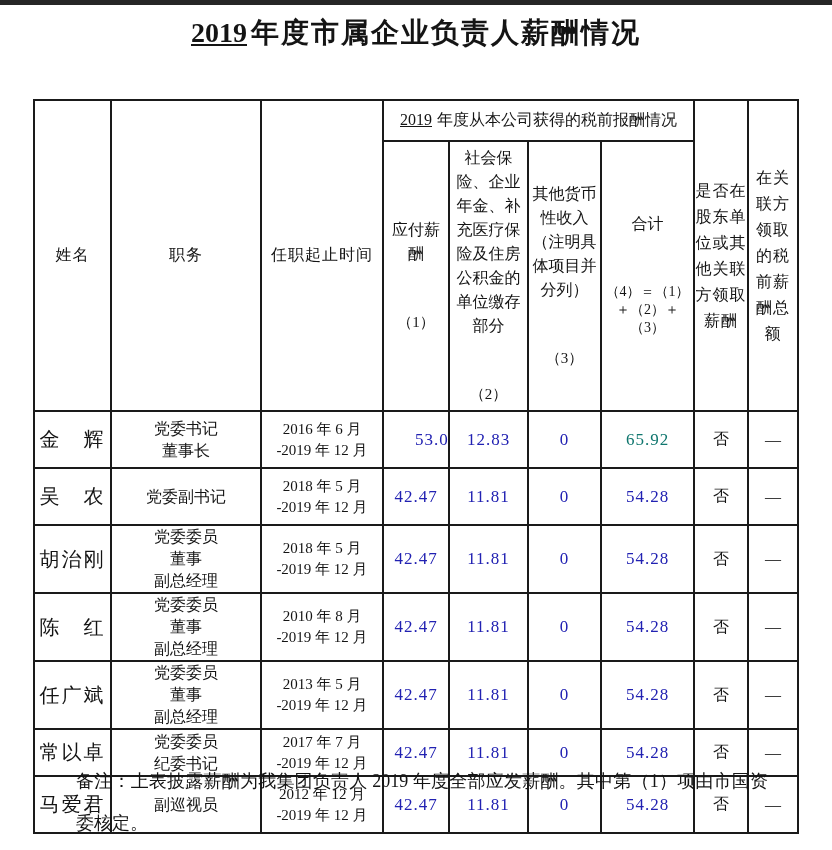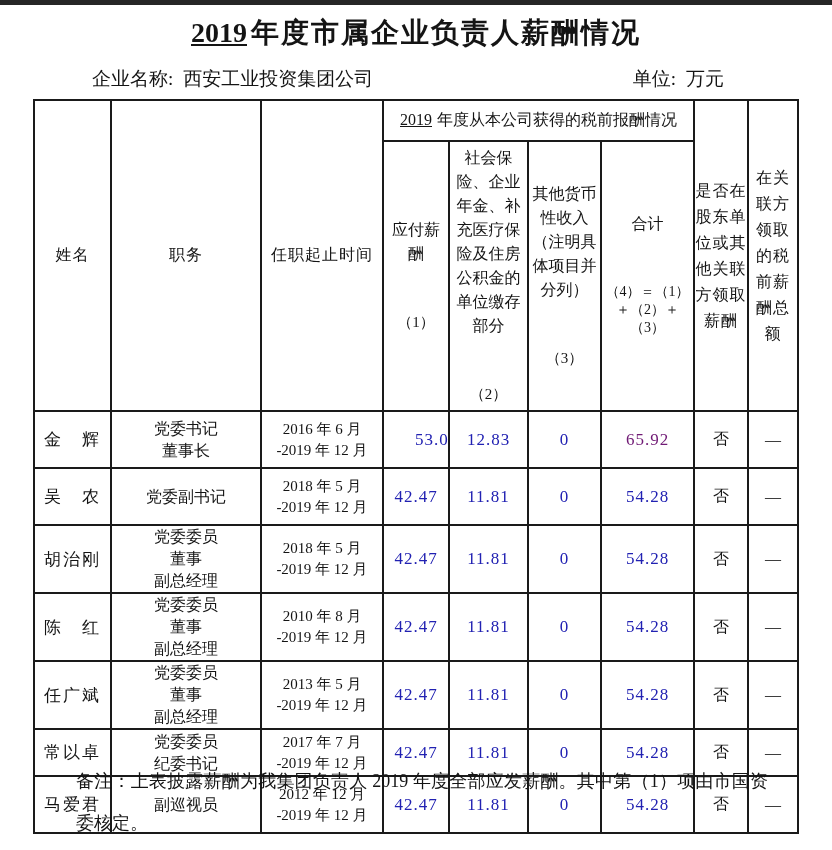--- a/index.html
+++ b/index.html
@@ -80,21 +80,21 @@
   .hmain {
     flex: 1;
     display: flex;
     align-items: center;
     justify-content: center;
     font-size: 16px;
     line-height: 24px;
   }
   .hsub { font-size: 15px; line-height: 18px; padding-bottom: 2px; margin-top: 47px; }
   .hsub-formula { font-size: 14px; line-height: 18px; padding: 0 1px 2px; }
-  td.name-cell { font-size: 17px; letter-spacing: 2px; }
+  td.name-cell { font-size: 20px; letter-spacing: 2px; }
   td.position-cell { font-size: 16px; line-height: 22px; white-space: pre-line; }
   td.term-cell { font-size: 15px; line-height: 21px; white-space: pre-line; }
   td.num-cell { font-size: 17px; letter-spacing: 1px; }
   td.flag-cell { font-size: 16px; }
   td.dash-cell { font-size: 16px; }
   .note {
     position: absolute;
     top: 760px; left: 76px;
     width: 692px;
     font-size: 18px;
@@ -106,28 +106,20 @@
 <body>
 
 <div class="page">
 
   <div class="topbar"></div>
 
   <div class="doc-title">
     <span class="year">2019</span><span>年度市属企业负责人薪酬情况</span>
   </div>
 
-  <div class="meta-row">
-    <div class="meta-left">
-      <span class="label">企业名称:</span><span>西安工业投资集团公司</span>
-    </div>
-    <div class="meta-right">
-      <span class="label">单位:</span><span>万元</span>
-    </div>
-  </div>
 
   <table class="salary-table">
     <colgroup>
       <col style="width:77px">
         <col style="width:150px">
         <col style="width:122px">
       <col style="width:66px">
         <col style="width:79px">
         <col style="width:73px">
       <col style="width:93px">
@@ -175,21 +167,21 @@
     <tbody>
         <tr style="height: 57px;">
           <td class="name-cell">金　辉</td>
           <td class="position-cell">党委书记
 董事长</td>
           <td class="term-cell">2016 年 6 月
 -2019 年 12 月</td>
           <td class="num-cell" style="color: rgb(33, 33, 178); padding-left: 31px;">53.09</td>
           <td class="num-cell" style="color: rgb(33, 33, 178);">12.83</td>
           <td class="num-cell" style="color: rgb(33, 33, 178);">0</td>
-          <td class="num-cell" style="color: #701a75;">65.92</td>
+          <td class="num-cell" style="color: #0f766e;">65.92</td>
           <td class="flag-cell">否</td>
           <td class="dash-cell">—</td>
         </tr>
         <tr style="height: 57px;">
           <td class="name-cell">吴　农</td>
           <td class="position-cell">党委副书记</td>
           <td class="term-cell">2018 年 5 月
 -2019 年 12 月</td>
           <td class="num-cell" style="color: rgb(33, 33, 178);">42.47</td>
           <td class="num-cell" style="color: rgb(33, 33, 178);">11.81</td>

